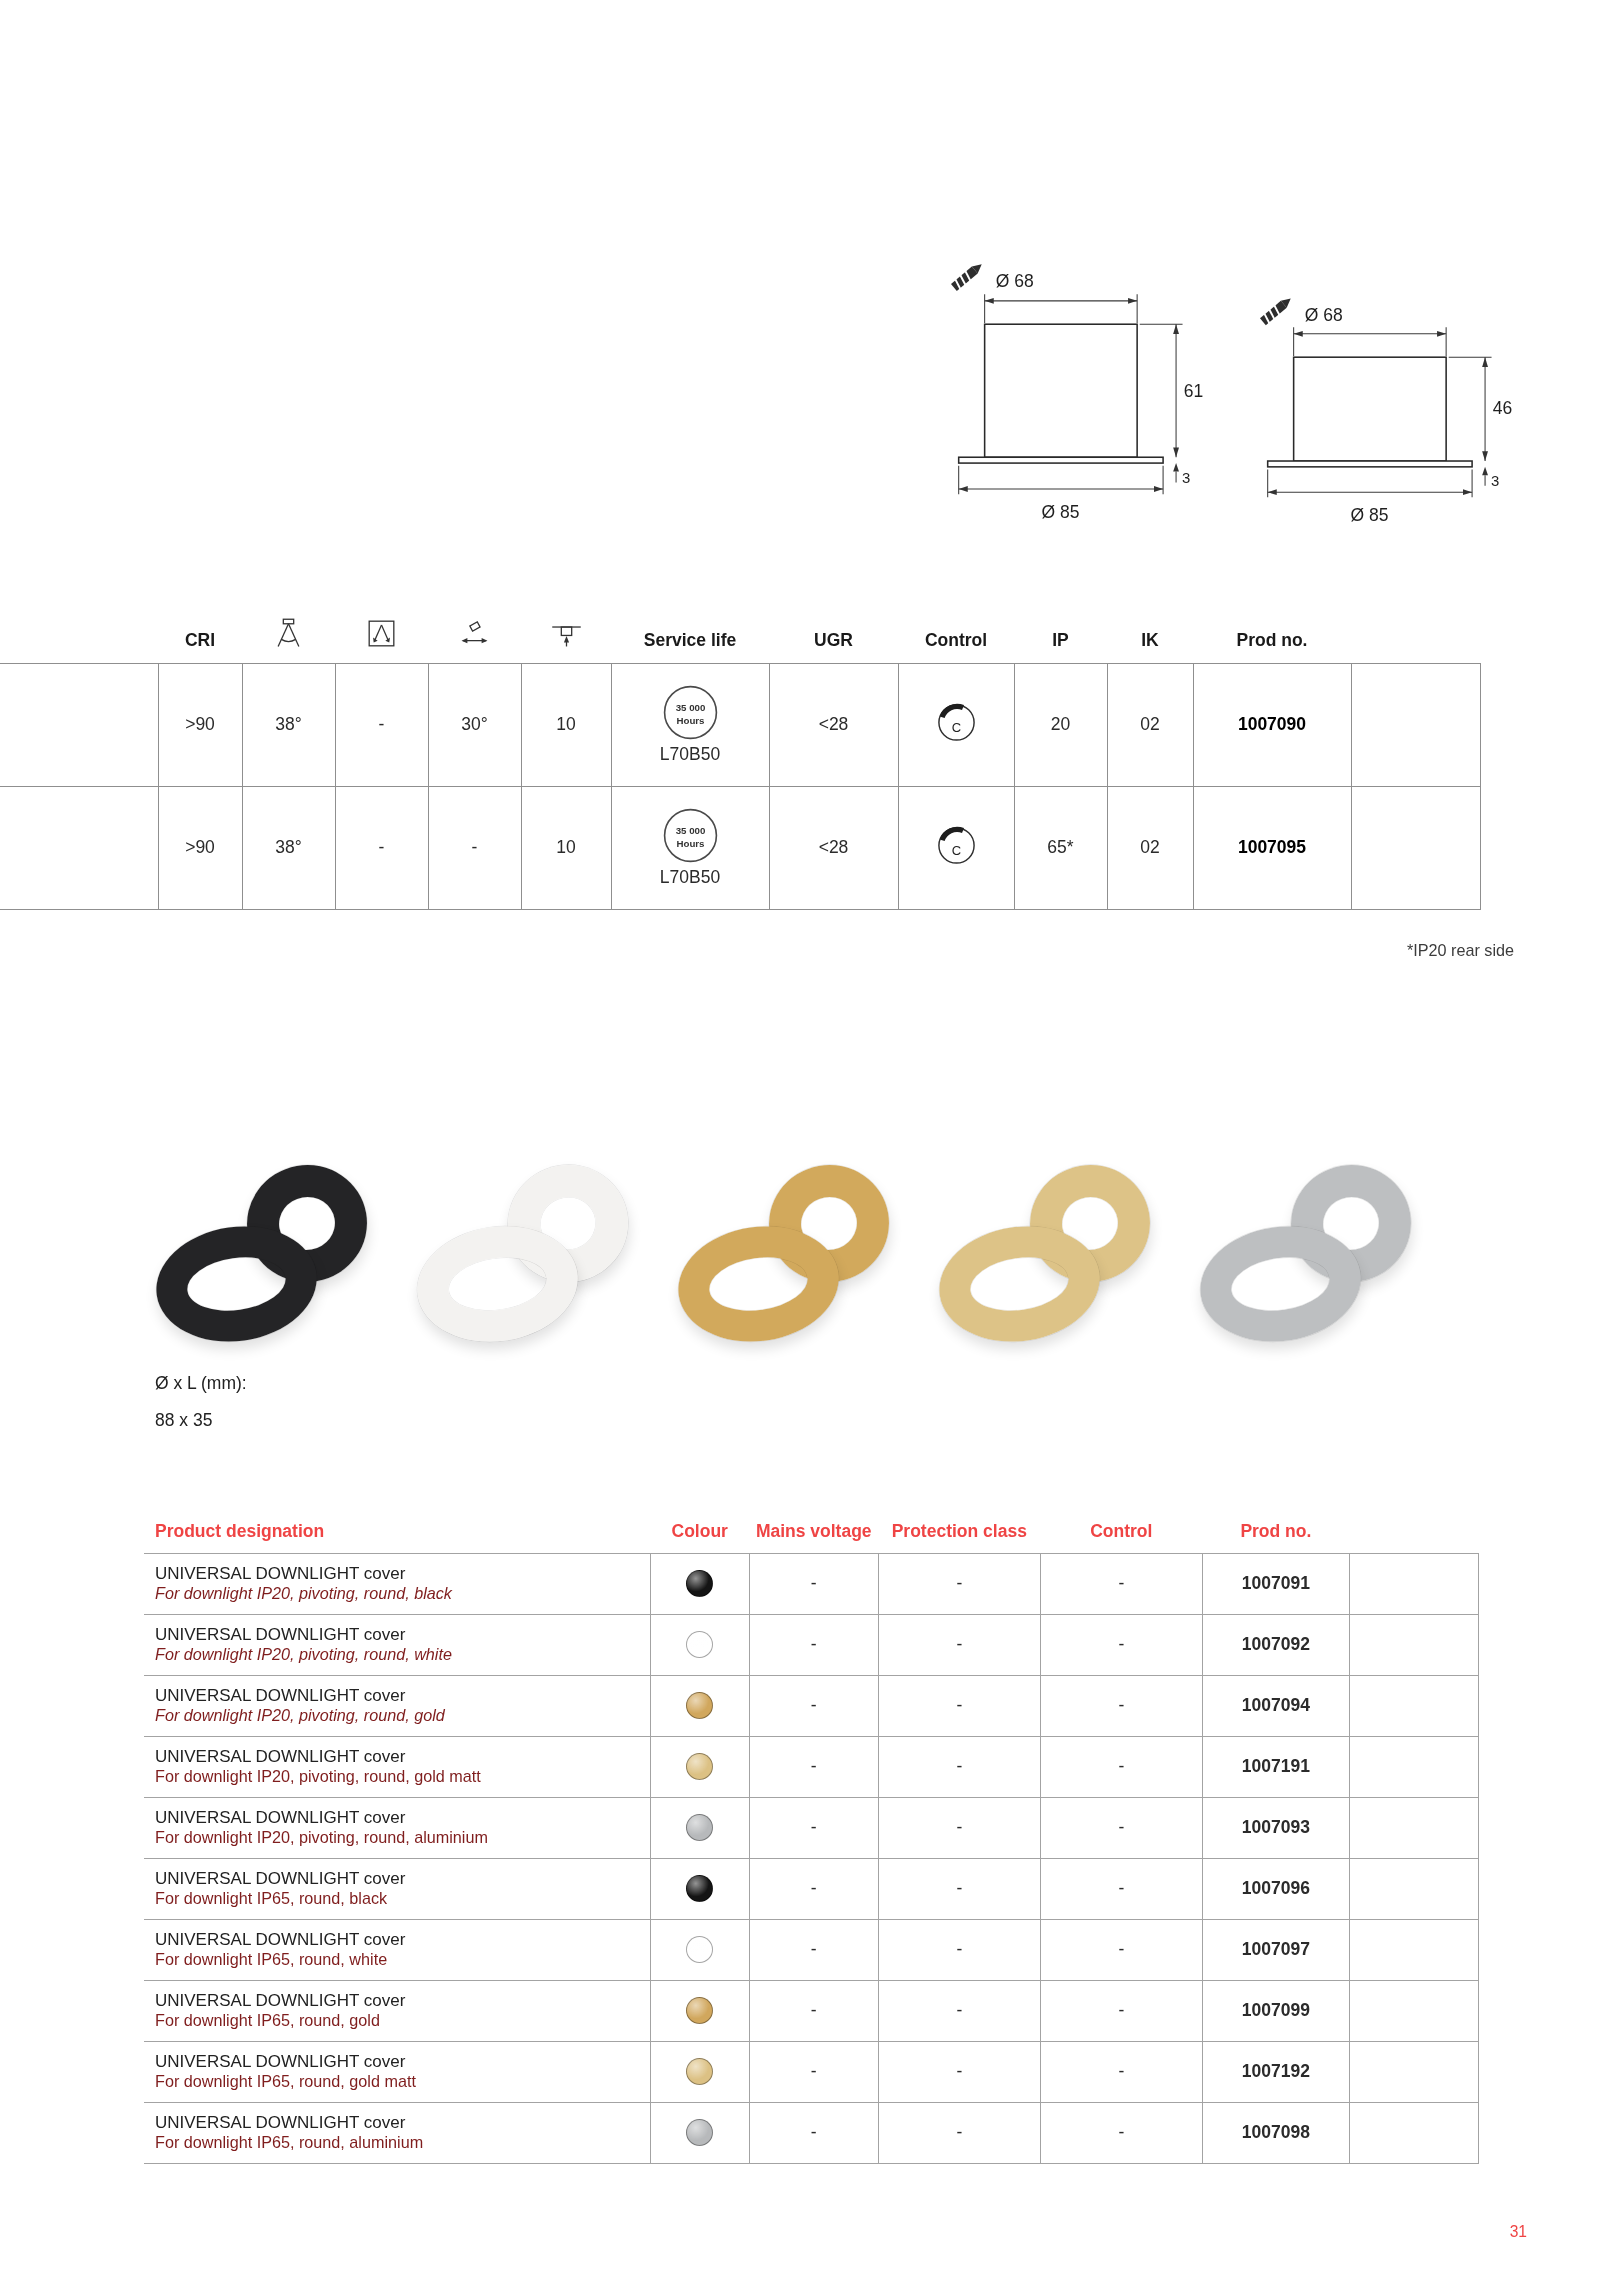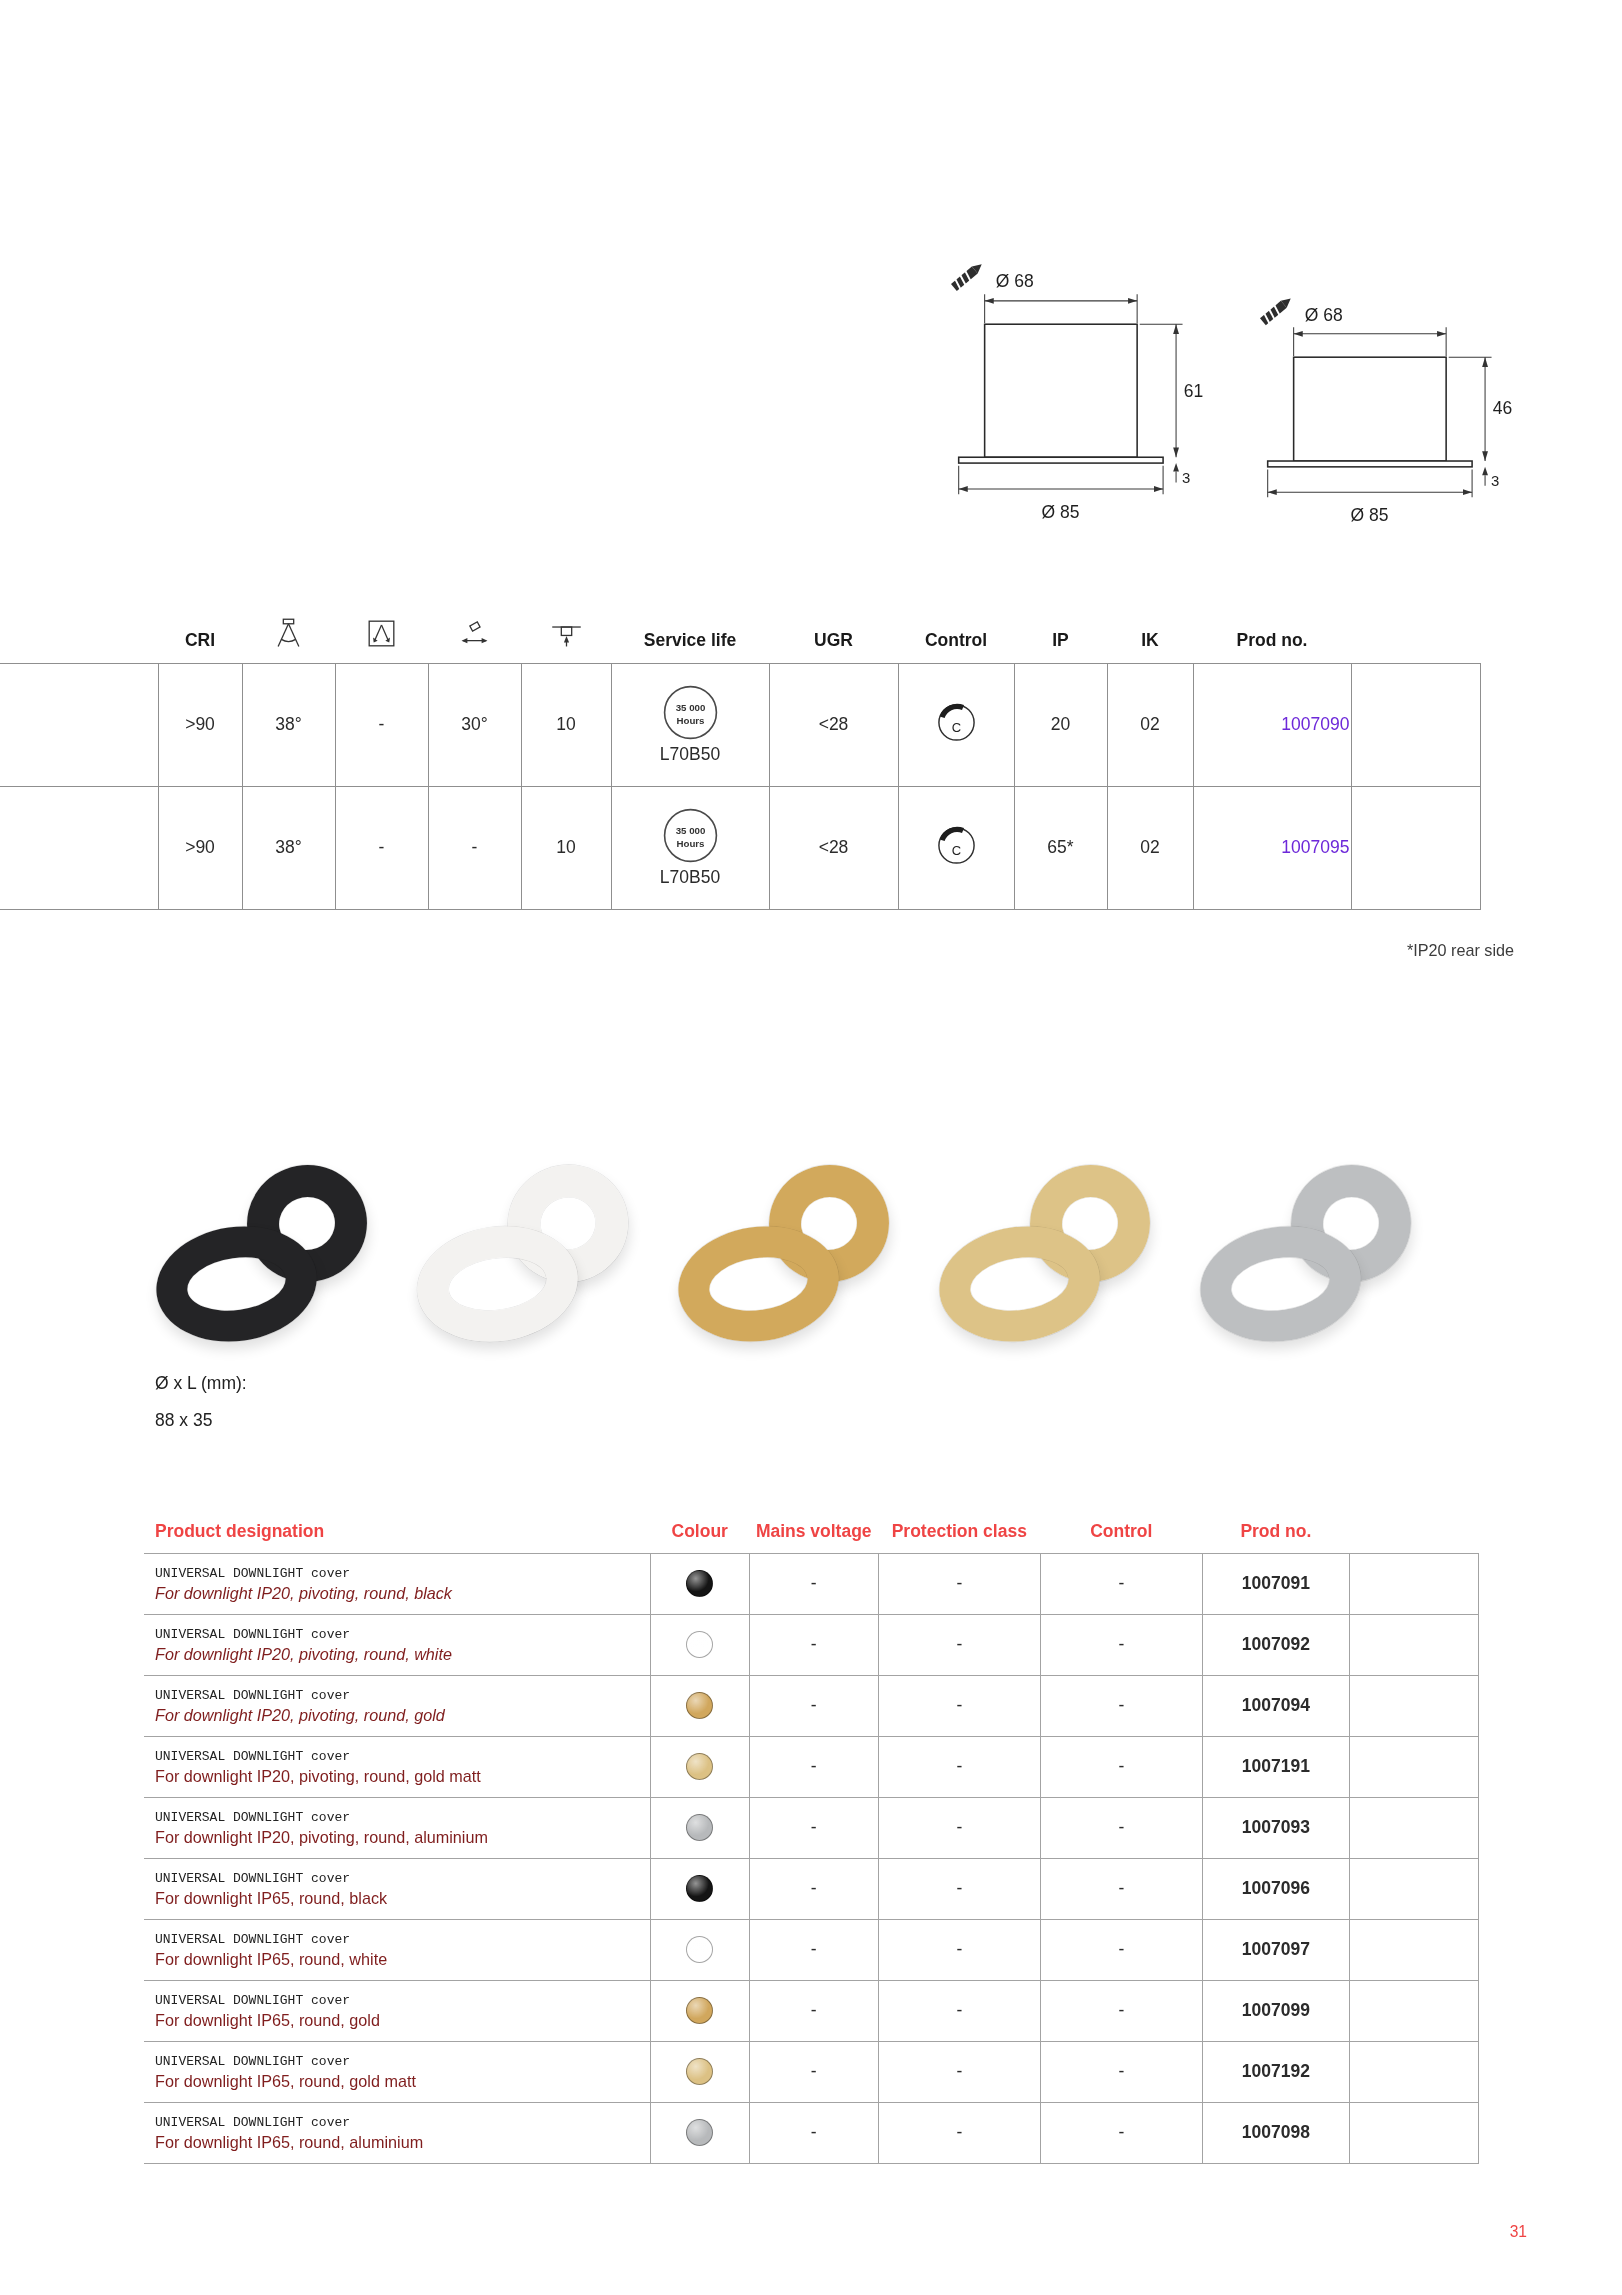--- a/index.html
+++ b/index.html
@@ -18,21 +18,21 @@
   .dtxt-s { font-family:"Liberation Sans", sans-serif; font-size:23px; fill:#1f1f1f; }
 
   
   .spec-table { position:absolute; left:0; top:598px; width:1480px;
     border-collapse:collapse; table-layout:fixed; }
   .spec-table th { border:none; font-size:17.5px; font-weight:bold; color:#1a1a1a;
     vertical-align:bottom; padding-bottom:11.7px; height:65px; text-align:center; }
   .spec-table td { border:1.3px solid #8f8f8f; text-align:center; vertical-align:middle;
     font-size:17.5px; color:#2b2b2b; height:123px; }
   .spec-table td:first-child { border-left:none; }
-  .spec-table td.c-prod { font-weight:normal; color:#6d28d9;text-align:right; }
+  .spec-table td.c-prod { font-weight:bold; color:#000000; }
   .hicon svg { display:block; margin:0 auto; }
   .lifewrap { display:flex; flex-direction:column; align-items:center; gap:3.9px; }
 
   
   .footnote { position:absolute; top:941px; right:109px; font-size:16.2px; color:#3c3c3c; }
   .pagenum  { position:absolute; top:2223px; right:96px; font-size:15.6px; color:#ef4444; }
   .size-note { position:absolute; left:155px; top:1373px; font-size:17.5px; color:#222; }
   .size-note .l2 { margin-top:15.6px; }
 
   
@@ -49,21 +49,21 @@
     border-collapse:collapse; table-layout:fixed; }
   .products-table th { font-size:17.5px; font-weight:bold; color:#ef4444; text-align:center;
     vertical-align:bottom; padding-bottom:10.4px; height:39px; }
   .products-table th.h-left { text-align:left; padding-left:11px; }
   .products-table td { border-top:1.3px solid #a3a3a3; font-size:17.5px; color:#2b2b2b;
     text-align:center; vertical-align:middle; height:61px; }
   .products-table td + td { border-left:1.3px solid #a3a3a3; }
   .products-table td:last-child { border-right:1.3px solid #a3a3a3; }
   .products-table tr:last-child td { border-bottom:1.3px solid #a3a3a3; }
   .c-des { text-align:left !important; padding:6.5px 6.5px 6.5px 11px; }
-  .ptitle { font-size:13px; color:#222; line-height:20px;font-family:Liberation Mono, monospace; }
+  .ptitle { font-size:17px; color:#222; line-height:20px; }
   .psub   { font-size:16.2px; color:#7f1d1d; line-height:19px; }
   .c-prodno { font-weight:bold; color:#111; }
   .dot { display:inline-block; width:27px; height:27px; border-radius:50%;
     border:1.3px solid rgba(0,0,0,.35);
     background: radial-gradient(circle at 35% 30%, rgba(255,255,255,.55), rgba(255,255,255,0) 55%), var(--c,#000);
     vertical-align:middle; }
 </style>
 </head>
 <body>
 

